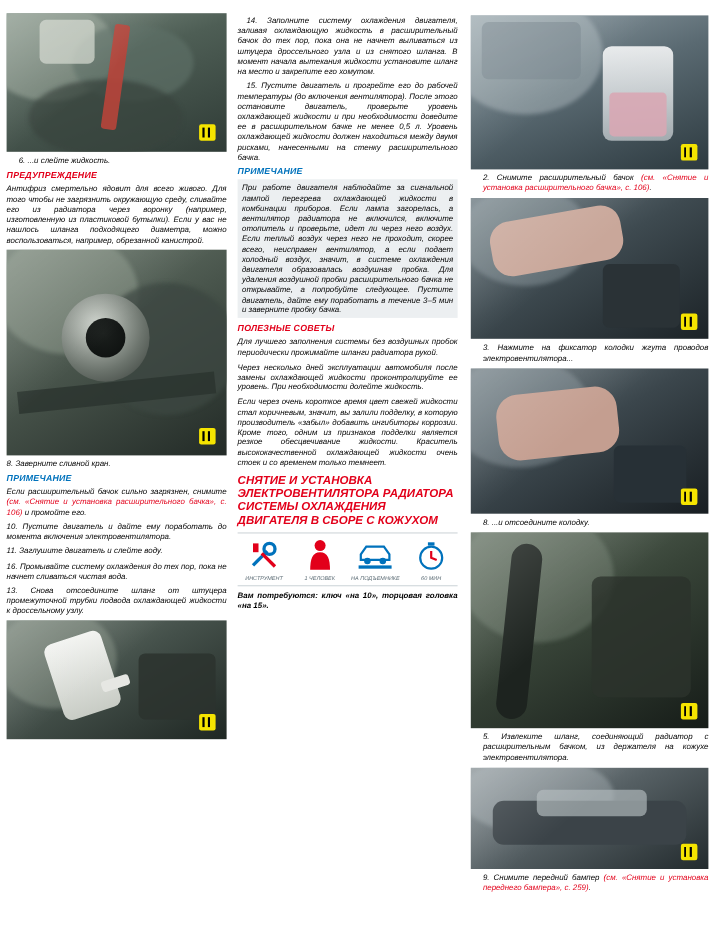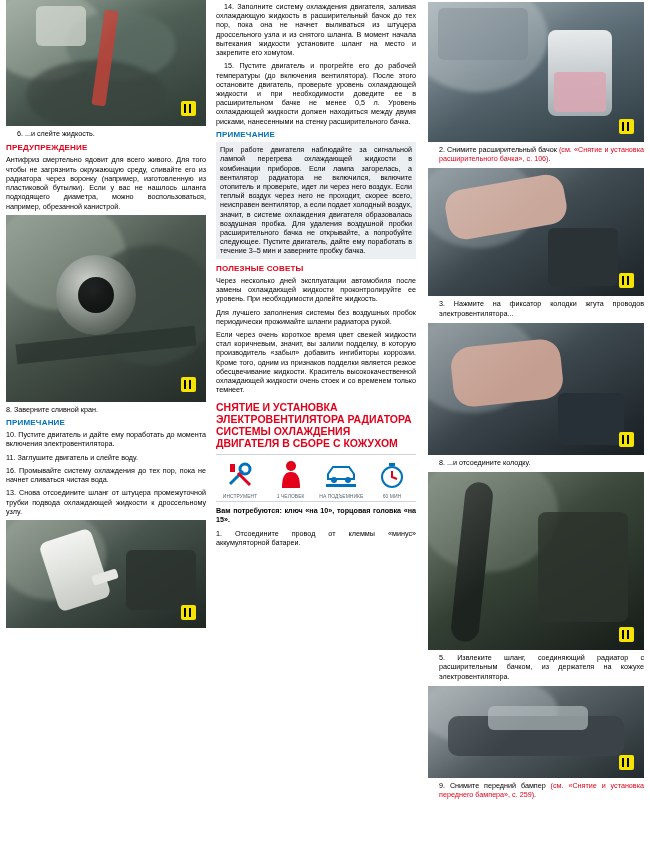--- a/index.html
+++ b/index.html
@@ -6,21 +6,21 @@
   body{
     width:650px;height:861px;
     background:#ffffff;
     font-family:"Liberation Sans", sans-serif;
     font-size:7.2px;
     line-height:1.28;
     color:#000;
     overflow:hidden;
   }
   .page{position:relative;width:650px;height:861px;}
-  .col{position:absolute;top:0;}
+  .col{position:absolute;top:12px;font-style:italic;}
   .col1{left:6px;width:200px;}
   .col2{left:216px;width:200px;}
   .col3{left:428px;width:216px;}
 
   p{margin:0 0 4px 0;text-align:justify;}
   .ind{text-indent:8px;}
 
   .hdr-warn{color:#e2001a;font-weight:bold;font-size:8px;letter-spacing:.2px;margin:3px 0 2px;}
   .hdr-note{color:#0072bc;font-weight:bold;font-size:8px;letter-spacing:.2px;margin:3px 0 2px;}
   .hdr-tip{color:#e2001a;font-weight:bold;font-size:8px;letter-spacing:.2px;margin:3px 0 2px;}
@@ -80,20 +80,21 @@
       <div style="position:absolute;left:50px;top:40px;width:80px;height:80px;border-radius:50%;background:radial-gradient(circle at 40% 35%,#cfd4cd,#6b736c 60%,#343a36 100%);"></div>
       <div style="position:absolute;left:72px;top:62px;width:36px;height:36px;border-radius:50%;background:radial-gradient(circle at 45% 40%,#1b1f1d,#0c0f0e);"></div>
       <div style="position:absolute;left:10px;top:120px;width:180px;height:20px;background:#2a332e;transform:rotate(-6deg);opacity:.8;"></div>
       <div class="sheen"></div>
       <div class="ph-tag" style="right:10px;bottom:10px;"></div>
     </div>
 
     <p>8. Заверните сливной кран.</p>
 
     <div class="hdr-note">ПРИМЕЧАНИЕ</div>
+    <p><span>Если расширительный бачок сильно загрязнен, снимите </span><span class="link">(см. «Снятие и установка расширительного бачка», с. 106)</span><span> и промойте его.</span></p>
 
     <p>10. Пустите двигатель и дайте ему поработать до момента включения электровентилятора.</p>
     <p>11. Заглушите двигатель и слейте воду.</p>
     <p>16. Промывайте систему охлаждения до тех пор, пока не начнет сливаться чистая вода.</p>
     <p>13. Снова отсоедините шланг от штуцера промежуточной трубки подвода охлаждающей жидкости к дроссельному узлу.</p>
 
     <div class="photo" style="height:108px;background:linear-gradient(150deg,#6b786e 0%,#44504a 45%,#1f2723 100%);margin-top:2px;">
       <div class="blob" style="left:-10px;top:-10px;width:110px;height:90px;background:#8e9a8d;opacity:.45;"></div>
       <div style="position:absolute;left:42px;top:14px;width:54px;height:72px;background:linear-gradient(180deg,#f2f3f0,#c8ccc5);border-radius:8px;transform:rotate(-18deg);"></div>
       <div style="position:absolute;left:86px;top:52px;width:26px;height:10px;background:#e6e7e3;transform:rotate(-18deg);border-radius:3px;"></div>
@@ -106,22 +107,22 @@
   <div class="col col2">
     <p class="ind" style="margin-top:2px;">14. Заполните систему охлаждения двигателя, заливая охлаждающую жидкость в расширительный бачок до тех пор, пока она не начнет выливаться из штуцера дроссельного узла и из снятого шланга. В момент начала вытекания жидкости установите шланг на место и закрепите его хомутом.</p>
     <p class="ind">15. Пустите двигатель и прогрейте его до рабочей температуры (до включения вентилятора). После этого остановите двигатель, проверьте уровень охлаждающей жидкости и при необходимости доведите ее в расширительном бачке не менее 0,5 л. Уровень охлаждающей жидкости должен находиться между двумя рисками, нанесенными на стенку расширительного бачка.</p>
 
     <div class="hdr-note">ПРИМЕЧАНИЕ</div>
     <div class="noteblock">
       <p>При работе двигателя наблюдайте за сигнальной лампой перегрева охлаждающей жидкости в комбинации приборов. Если лампа загорелась, а вентилятор радиатора не включился, включите отопитель и проверьте, идет ли через него воздух. Если теплый воздух через него не проходит, скорее всего, неисправен вентилятор, а если подает холодный воздух, значит, в системе охлаждения двигателя образовалась воздушная пробка. Для удаления воздушной пробки расширительного бачка не открывайте, а попробуйте следующее. Пустите двигатель, дайте ему поработать в течение 3–5 мин и заверните пробку бачка.</p>
     </div>
 
     <div class="hdr-tip">ПОЛЕЗНЫЕ СОВЕТЫ</div>
+    <p>Для лучшего заполнения системы без воздушных пробок периодически прожимайте шланги радиатора рукой.</p>
     <p>Через несколько дней эксплуатации автомобиля после замены охлаждающей жидкости проконтролируйте ее уровень. При необходимости долейте жидкость.</p>
-    <p>Для лучшего заполнения системы без воздушных пробок периодически прожимайте шланги радиатора рукой.</p>
     <p>Если через очень короткое время цвет свежей жидкости стал коричневым, значит, вы залили подделку, в которую производитель «забыл» добавить ингибиторы коррозии. Кроме того, одним из признаков подделки является резкое обесцвечивание жидкости. Краситель высококачественной охлаждающей жидкости очень стоек и со временем только темнеет.</p>
 
     <div class="bigtitle">СНЯТИЕ И УСТАНОВКА ЭЛЕКТРОВЕНТИЛЯТОРА РАДИАТОРА СИСТЕМЫ ОХЛАЖДЕНИЯ ДВИГАТЕЛЯ В СБОРЕ С КОЖУХОМ</div>
 
     <div class="tools">
       <div class="toolrow">
         <div class="tool">
           <div class="toolbox">
             <svg width="30" height="30" viewBox="0 0 30 30">
               <path d="M5 24 L18 11" stroke="#0072bc" stroke-width="3" fill="none"></path>
@@ -159,21 +160,20 @@
               <rect x="11" y="3" width="6" height="3" fill="#0072bc"></rect>
               <path d="M14 11 L14 17 L19 19" stroke="#e2001a" stroke-width="2" fill="none"></path>
             </svg>
           </div>
           <div class="toollab">60 МИН</div>
         </div>
       </div>
     </div>
 
     <p style="font-weight:bold;">Вам потребуются: ключ «на 10», торцовая головка «на 15».</p>
-    <p>1. Отсоедините провод от клеммы «минус» аккумуляторной батареи.</p>
   </div>
 
   <div class="col col3">
 
     <div class="photo" style="height:140px;background:linear-gradient(160deg,#93a1a8 0%,#5a6a72 45%,#2d3a40 100%);margin-top:2px;">
       <div class="blob" style="left:-20px;top:-20px;width:140px;height:110px;background:#aeb9be;opacity:.5;"></div>
       <div style="position:absolute;left:120px;top:28px;width:64px;height:86px;background:linear-gradient(180deg,rgba(255,255,255,.85),rgba(230,235,238,.6));border-radius:8px;"></div>
       <div style="position:absolute;left:126px;top:70px;width:52px;height:40px;background:#d8a7b4;border-radius:4px;opacity:.9;"></div>
       <div style="position:absolute;left:10px;top:6px;width:90px;height:52px;background:#7d8b92;border-radius:6px;opacity:.8;"></div>
       <div class="sheen"></div>

